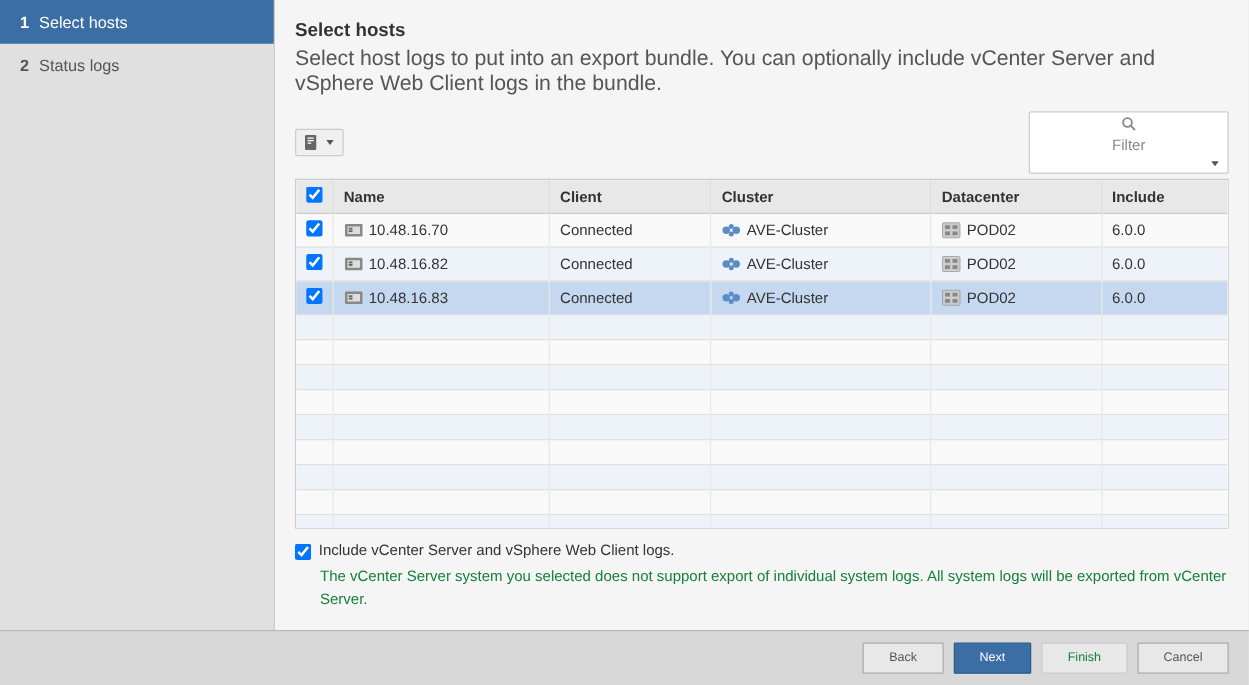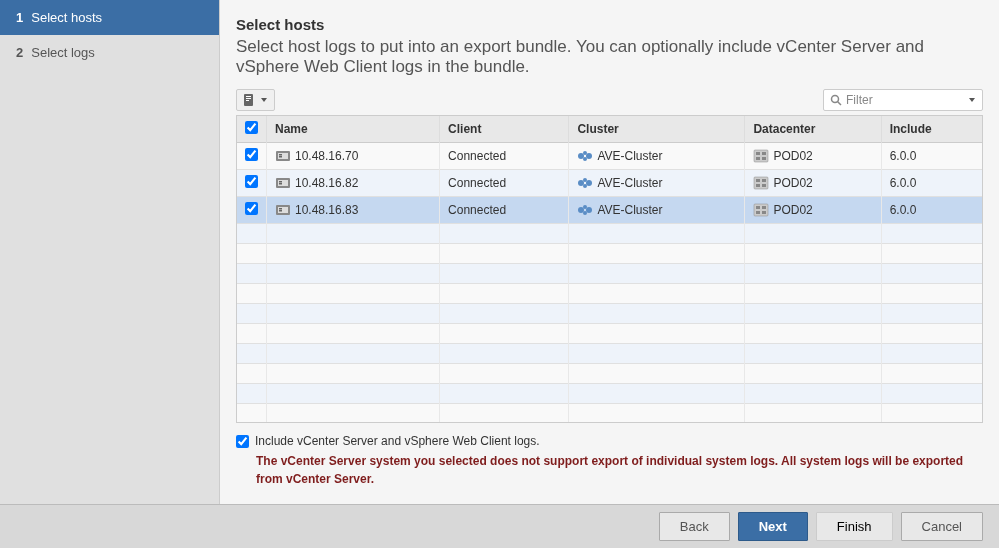--- a/index.html
+++ b/index.html
@@ -102,20 +102,21 @@
       display: flex;
       align-items: center;
       border: 1px solid #ccc;
       background: white;
       padding: 3px 6px;
       border-radius: 2px;
       gap: 4px;
       font-size: 12px;
       color: #888;
       width: 160px;
+      flex-direction: column;
     }
 
     
     .table-container {
       flex: 1;
       overflow-y: auto;
       border: 1px solid #ccc;
       background: white;
     }
 
@@ -180,91 +181,90 @@
       height: 13px;
     }
 
     
     .footer-options {
       margin-top: 10px;
     }
 
     .footer-check-label {
       display: flex;
-      align-items: center;
+      align-items: flex-start;
       gap: 6px;
       font-size: 12px;
       color: #333;
     }
 
     .footer-check-label input {
       margin-top: 2px;
     }
 
     .footer-note {
       margin-top: 4px;
       margin-left: 20px;
       font-size: 12px;
-      color: #7f1d1d;
+      color: #15803d;
       line-height: 1.5;
-      font-weight: bold;
     }
 
     
     .button-bar {
       height: 44px;
       background: #d8d8d8;
       border-top: 1px solid #bbb;
       display: flex;
       align-items: center;
       justify-content: flex-end;
       padding: 0 16px;
       gap: 8px;
     }
 
     .btn {
       padding: 6px 20px;
       border-radius: 1px;
-      font-size: 13px;
+      font-size: 10px;
       cursor: pointer;
       border: 1px solid #aaa;
     }
 
     .btn-default {
       background: #e8e8e8;
       color: #555;
     }
 
     .btn-primary {
       background: #3b6ea5;
       color: white;
       border-color: #2d5a8a;
-      font-weight: bold;
+      font-weight: normal;
     }
 
     .btn-disabled {
       background: #e8e8e8;
-      color: #000000;
+      color: #15803d;
       border-color: #ccc;
       cursor: default;
     }
   </style>
 </head>
 <body>
 
 <div class="main-container">
 
   <div class="sidebar">
     <div class="sidebar-item active">
       <span class="step-num">1</span>
       <span>Select hosts</span>
     </div>
     <div class="sidebar-item inactive">
       <span class="step-num">2</span>
-      <span>Select logs</span>
+      <span>Status logs</span>
     </div>
   </div>
 
   <div class="content">
     <div class="page-title">Select hosts</div>
     <div class="page-description">Select host logs to put into an export bundle. You can optionally include vCenter Server and vSphere Web Client logs in the bundle.</div>
 
     <div class="toolbar">
       <div class="toolbar-left">
         <button class="icon-btn">

